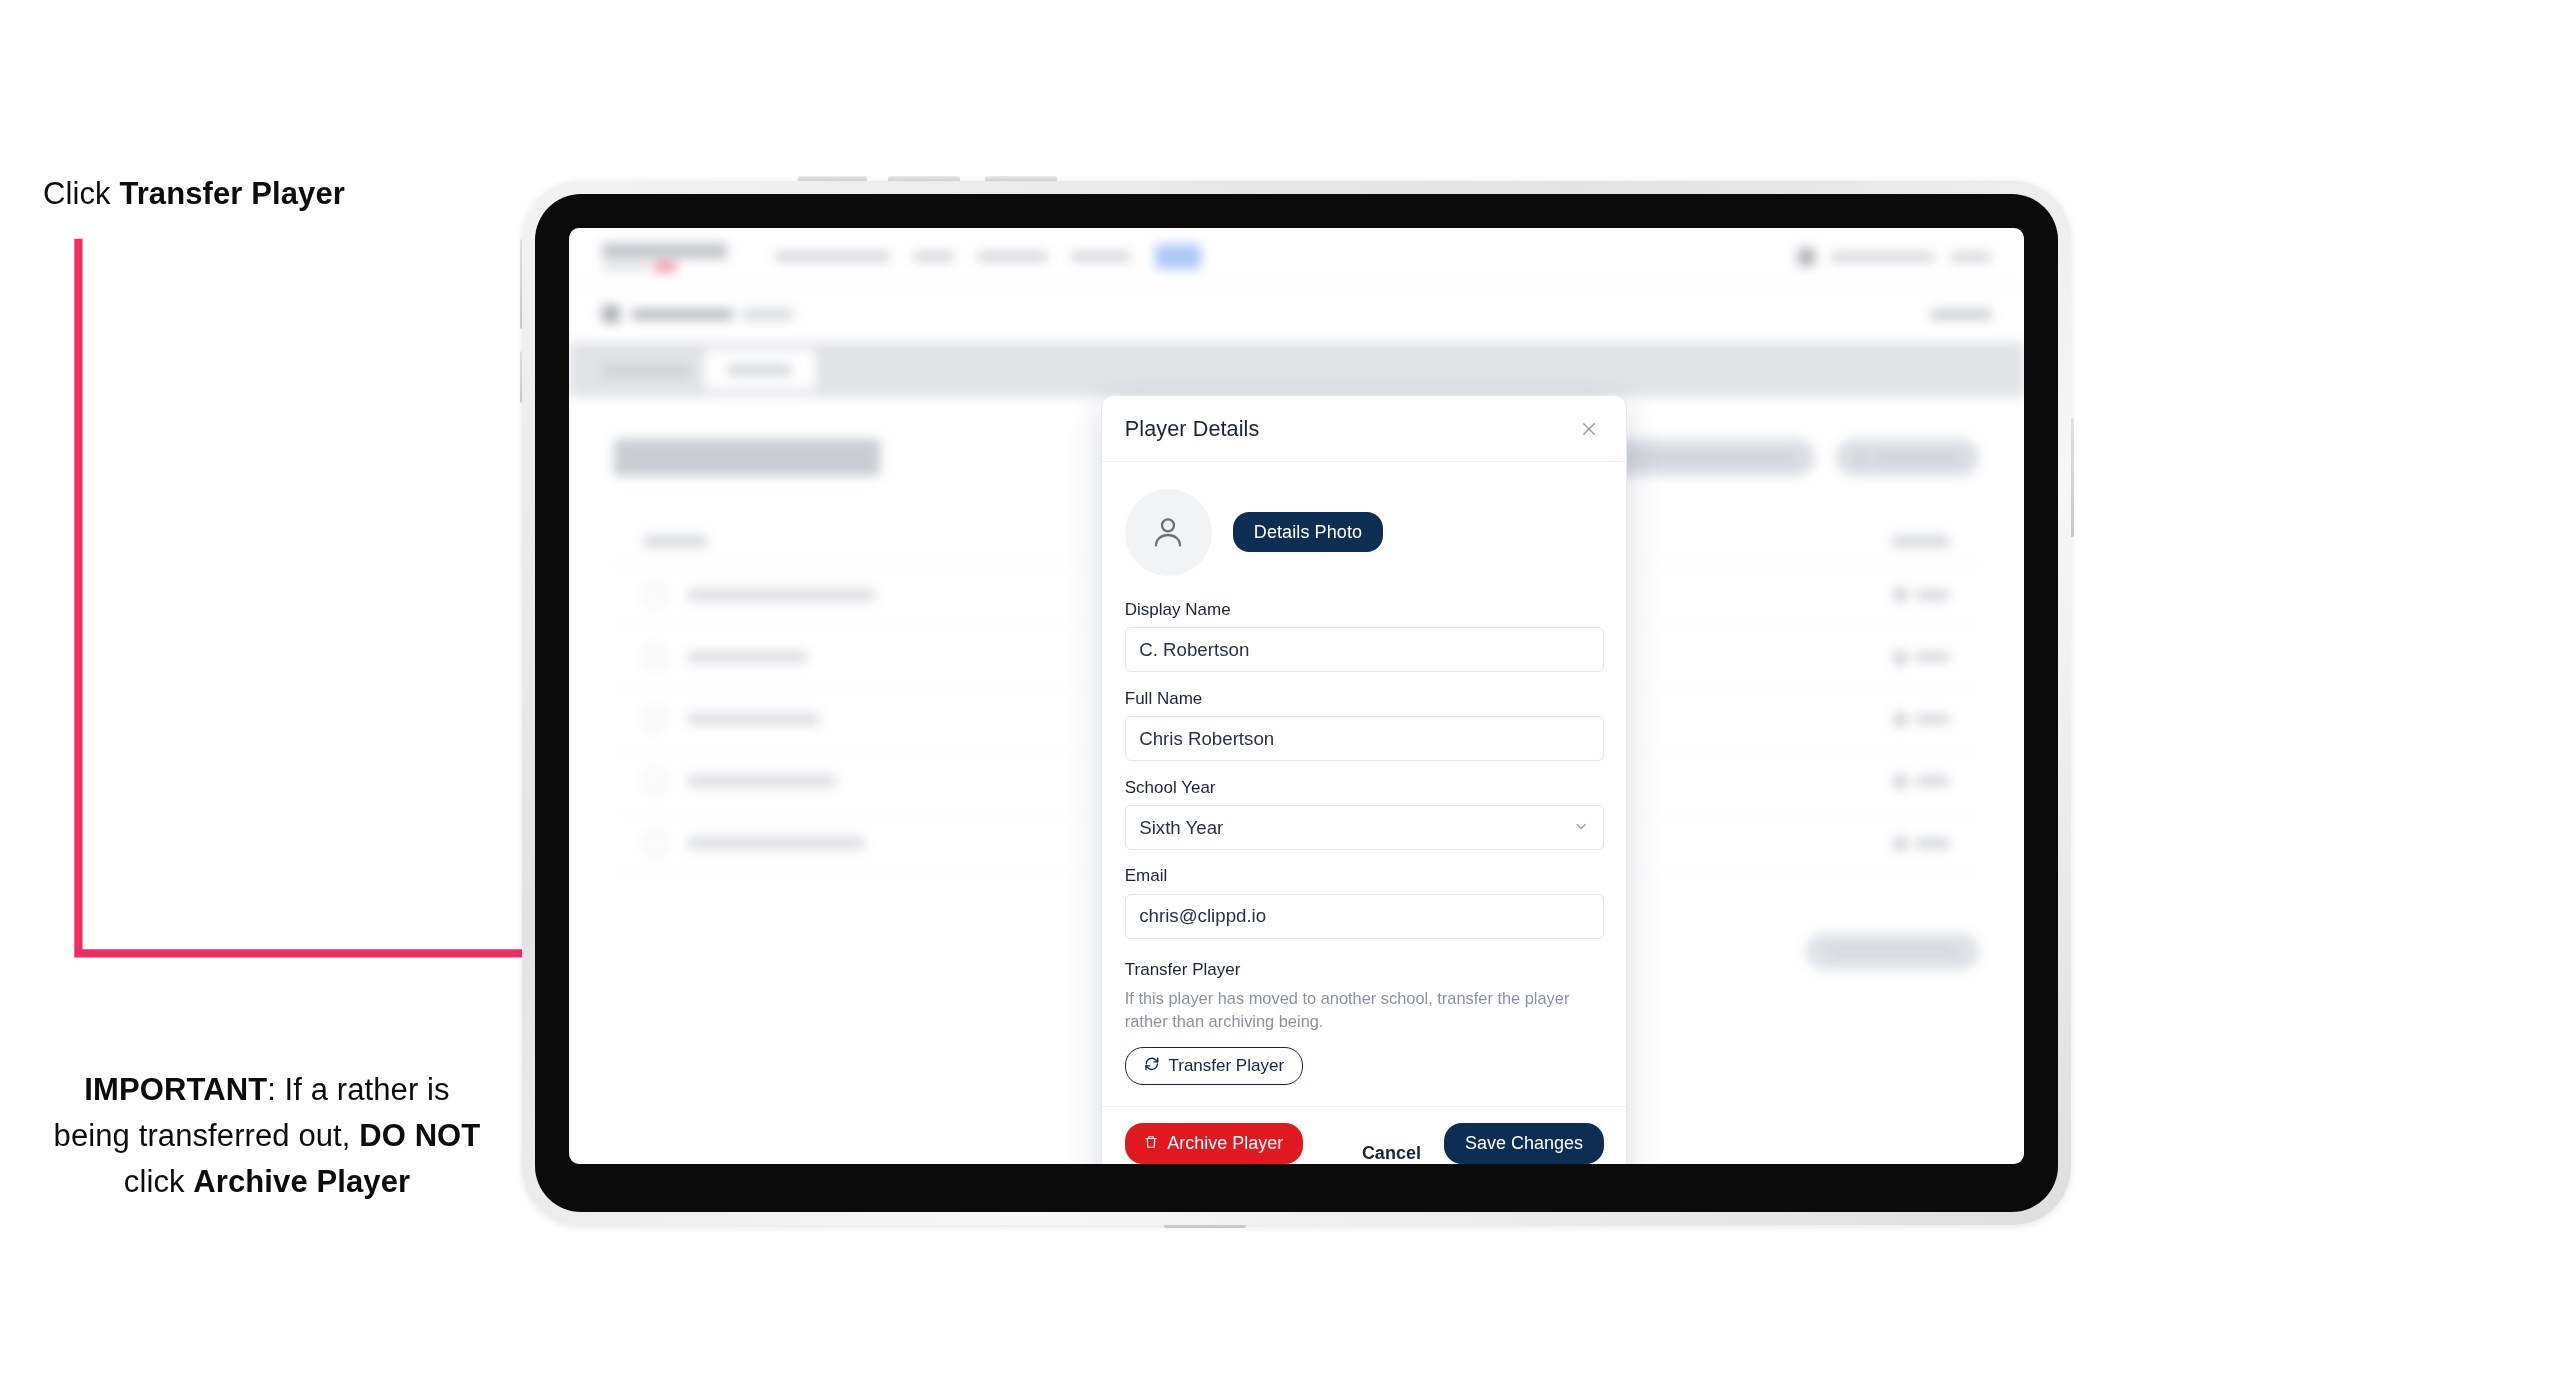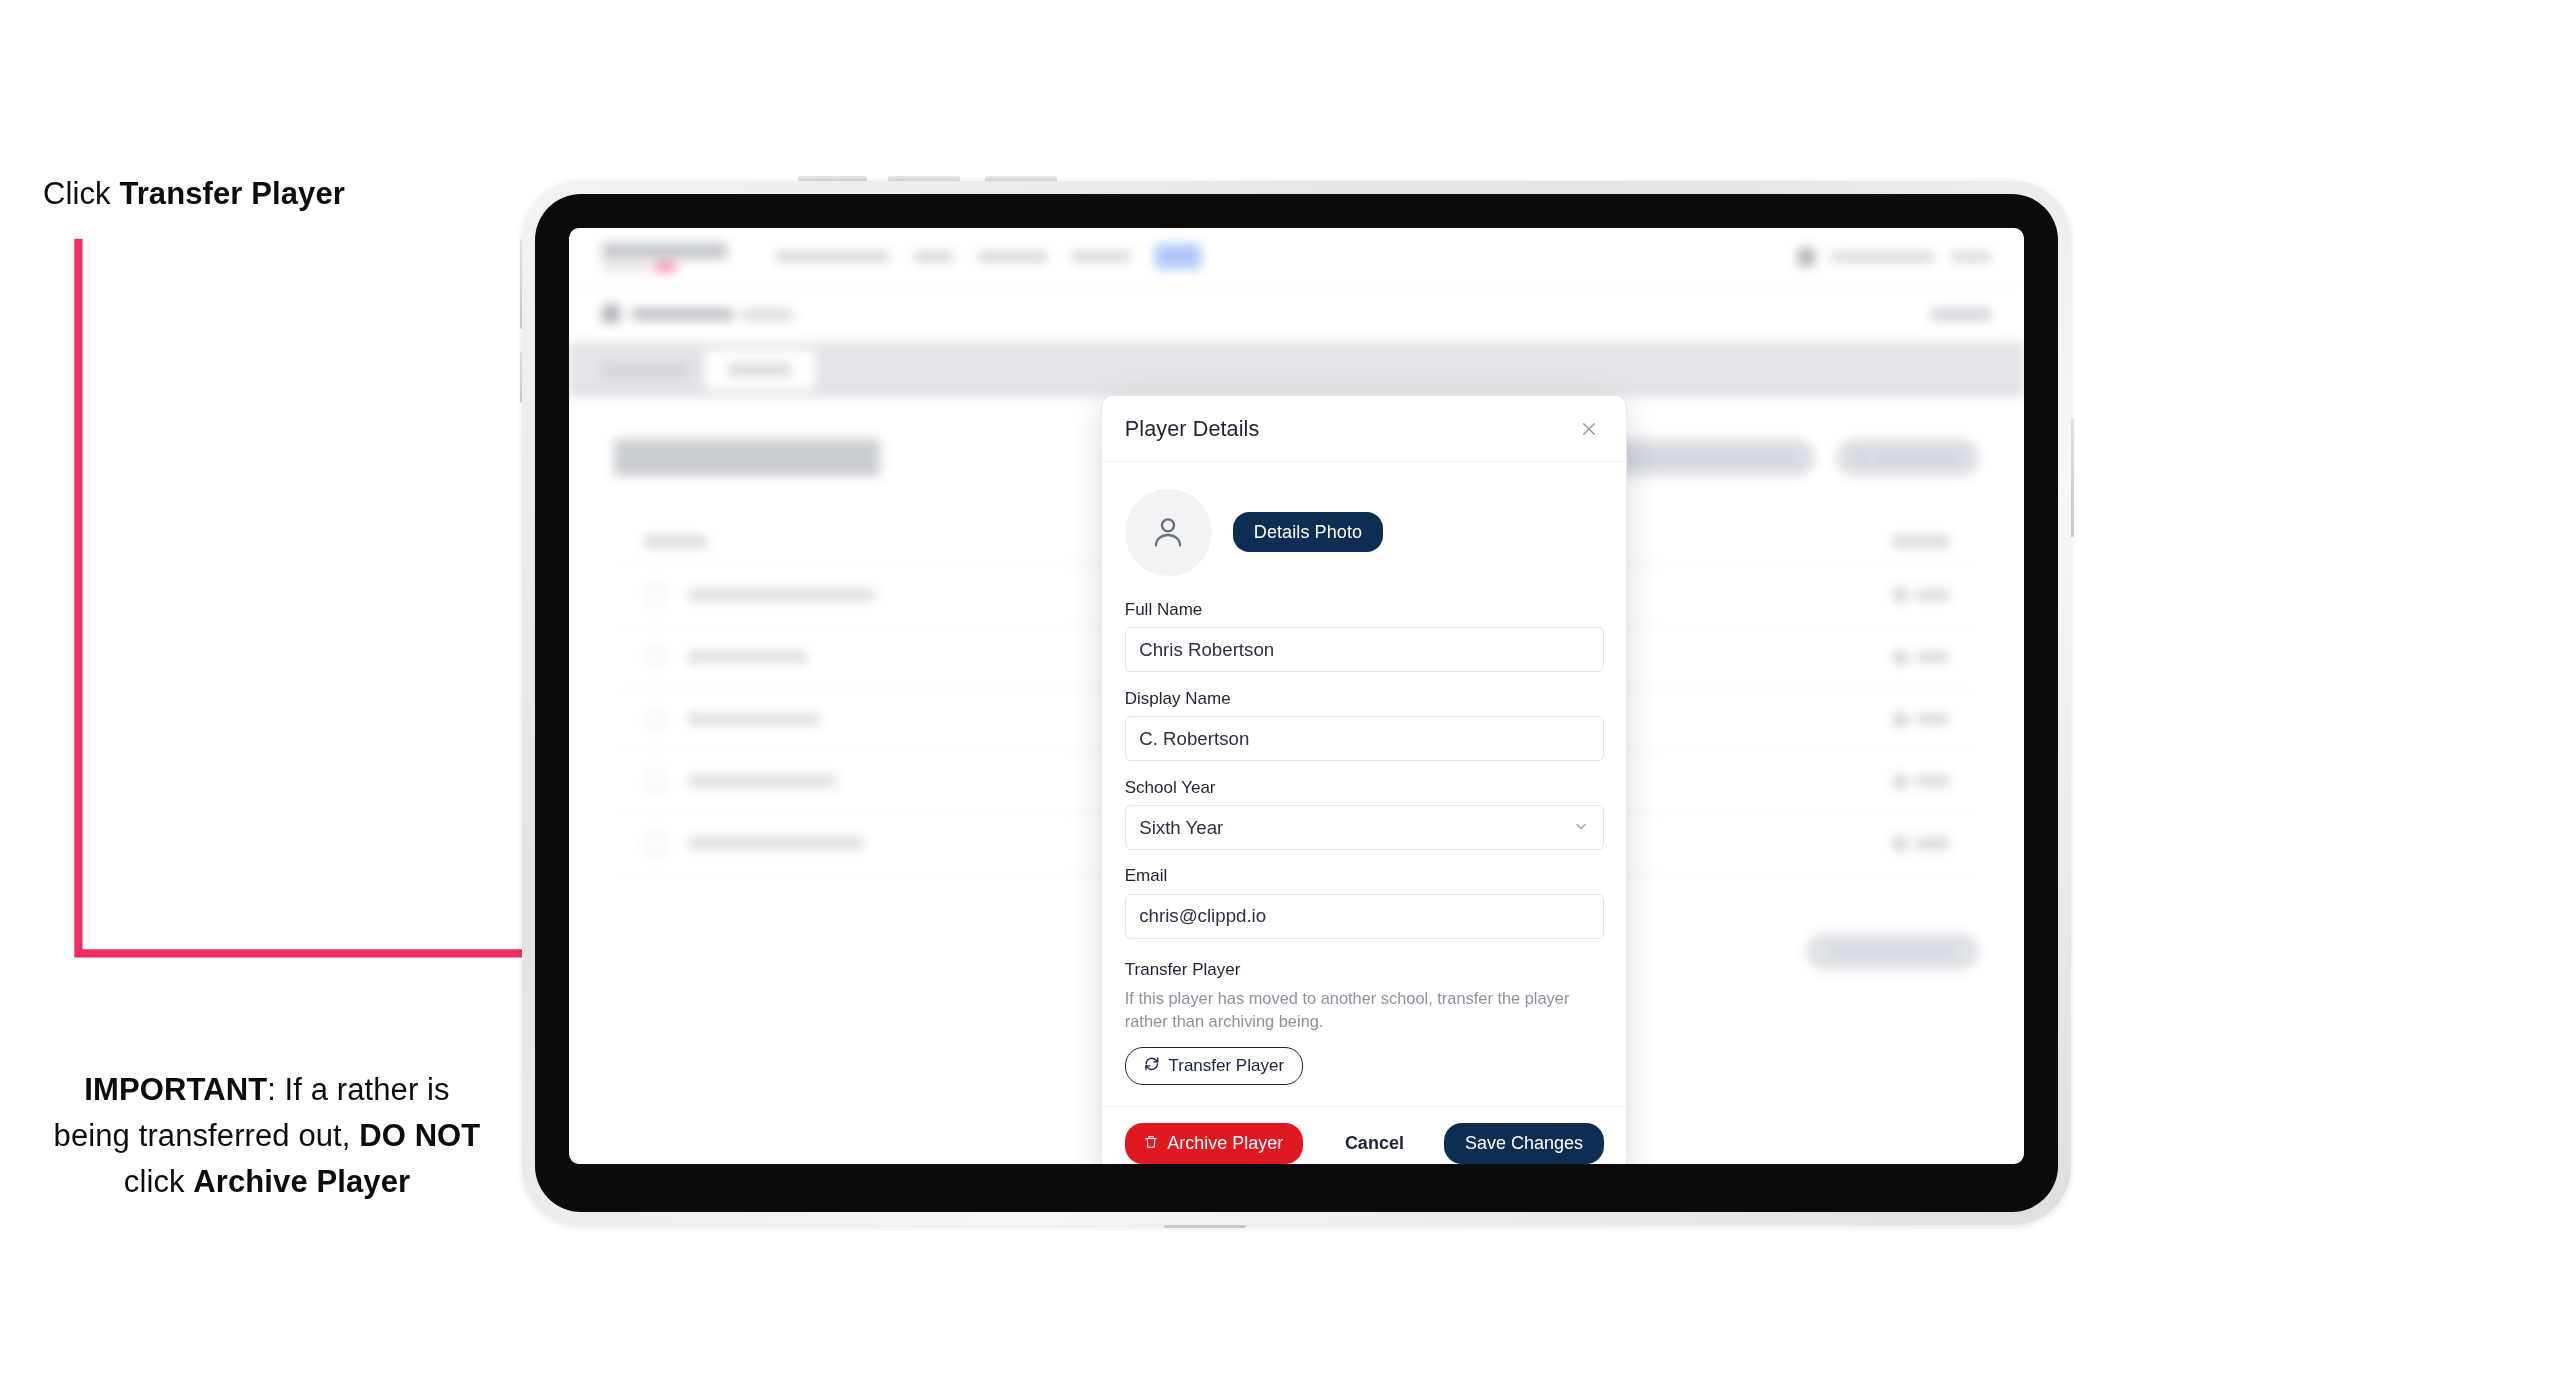--- a/index.html
+++ b/index.html
@@ -187,21 +187,21 @@
     display: flex; align-items: center;
     padding: 16.4px 22.4px; border-top: 0.7px solid #eceef1;
     margin-top: 13.4px;
   }
   .btn-archive {
     display: inline-flex; align-items: center; gap: 9px;
     background: #e0181f; color: #ffffff; border: none;
     border-radius: 18px; padding: 9.7px 19.4px;
     font-size: 18px; cursor: pointer; font-family: "Liberation Sans", sans-serif;
   }
-  .foot-right { margin-left: auto; display: flex; align-items: center; gap: 40px; }
+  .foot-right { margin-left: auto; display: flex; align-items: flex-end; gap: 23px; }
   .btn-cancel {
     background: none; border: none; color: #1c2333;
     font-size: 18px; font-weight: 700; cursor: pointer;
     font-family: "Liberation Sans", sans-serif;
   }
   .btn-save {
     background: #0e2d52; color: #ffffff; border: none;
     border-radius: 18px; padding: 9.7px 21px;
     font-size: 18px; cursor: pointer; font-family: "Liberation Sans", sans-serif;
   }
@@ -359,27 +359,27 @@
               <div class="avatar">
                 <svg width="40" height="40" viewBox="0 0 24 24" fill="none" stroke="#6c727c" stroke-width="1.4" stroke-linecap="round">
                   <circle cx="12" cy="8" r="3.6"></circle>
                   <path d="M4.8 20c0-3.8 3.2-6.2 7.2-6.2s7.2 2.4 7.2 6.2"></path>
                 </svg>
               </div>
               <button class="btn-upload">Details Photo</button>
             </div>
 
             <div class="field">
+              <label class="field-label">Display Name</label>
+              <input class="field-input" type="text" value="C. Robertson" style="">
+            </div>
+
+            <div class="field">
               <label class="field-label">Full Name</label>
               <input class="field-input" type="text" value="Chris Robertson" style="">
-            </div>
-
-            <div class="field">
-              <label class="field-label">Display Name</label>
-              <input class="field-input" type="text" value="C. Robertson" style="">
             </div>
 
             <div class="field">
               <label class="field-label">School Year</label>
               <div class="select-wrap">
                 <input class="field-input select" type="text" readonly="" value="Sixth Year" style="">
                 <span class="chev">
                   <svg width="16.4" height="16.4" viewBox="0 0 24 24" fill="none" stroke="#9aa0aa" stroke-width="1.8" stroke-linecap="round" stroke-linejoin="round">
                     <polyline points="6 9 12 15 18 9"></polyline>
                   </svg>

